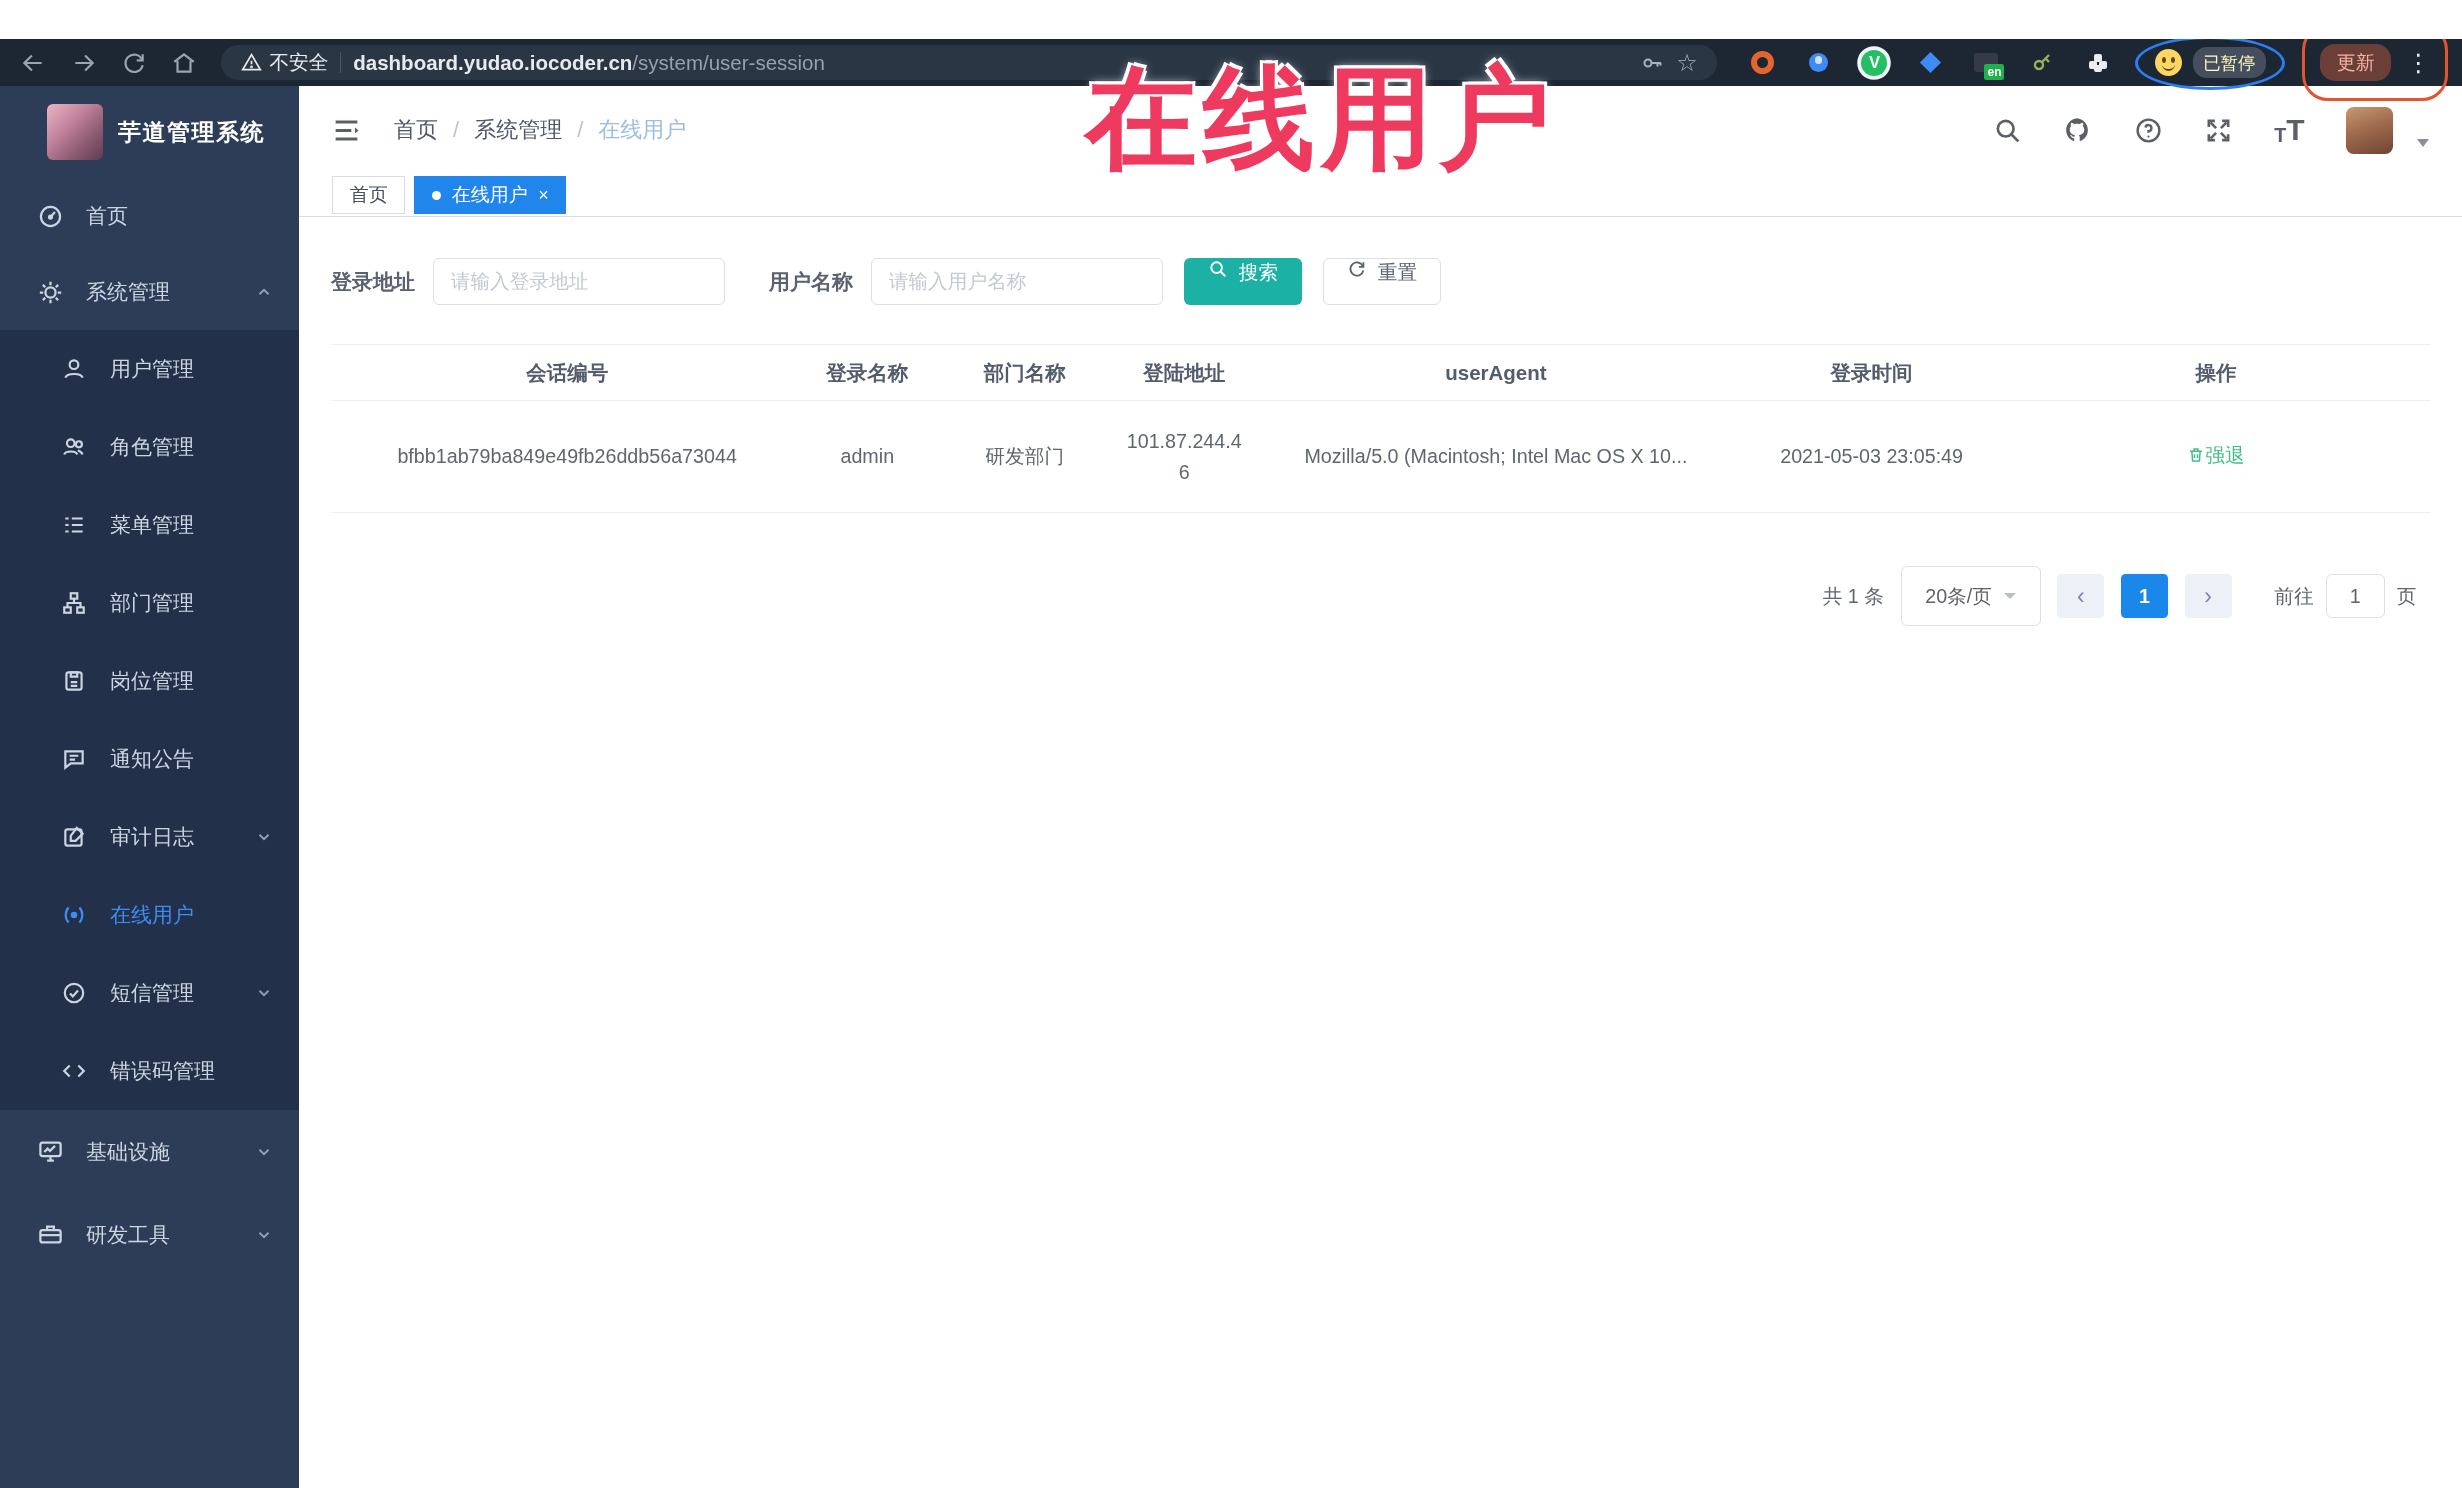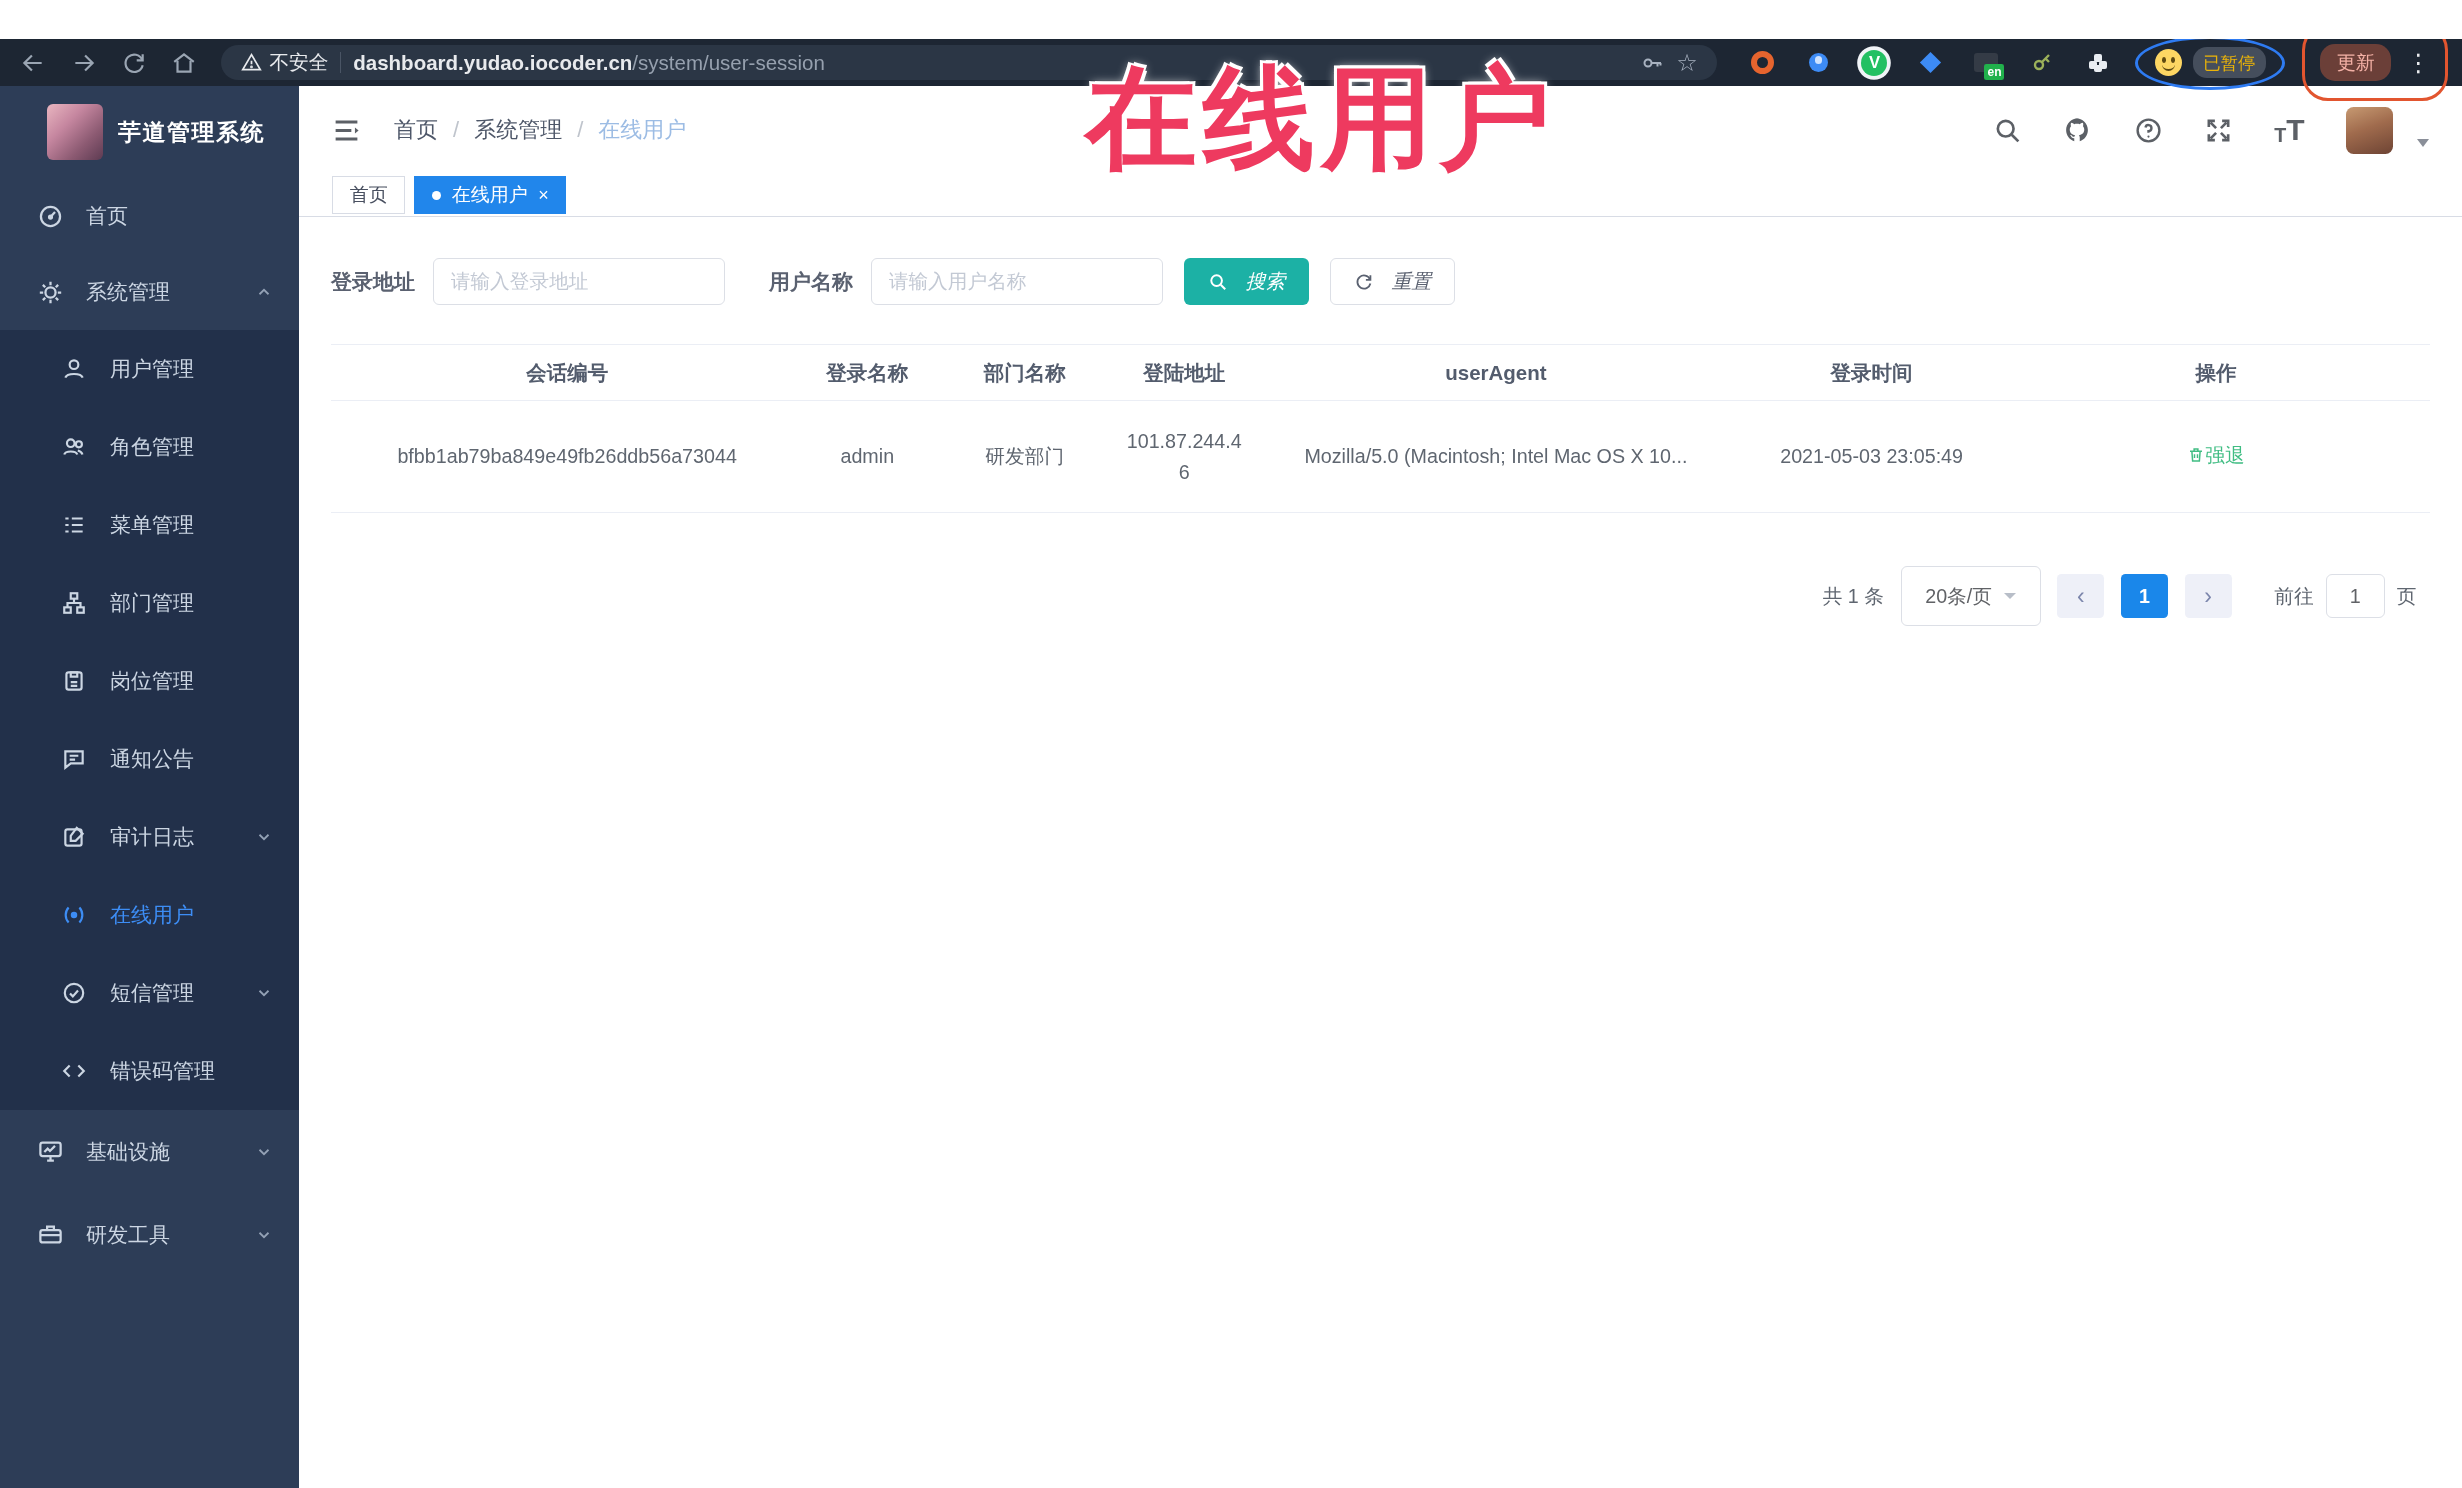--- a/index.html
+++ b/index.html
@@ -33,21 +33,21 @@
   .ext-en b{position:absolute;right:-6px;bottom:-7.6px;background:#21b14c;color:#fff;font-size:12px;
             padding:0.8px 3px;border-radius:2.3px;font-weight:bold;}
   .ext-key{color:#9bb05a;}
   .ext-puzzle{color:#e9edf2;}
   .paused-group{position:relative;display:flex;align-items:center;gap:10.6px;padding:4.5px 15px;}
   .ellipse-annot{position:absolute;top:-6px;bottom:-7.6px;left:-4.5px;right:-4.5px;border:3px solid #2e7bf2;border-radius:50%;pointer-events:none;}
   .emoji-face{width:27px;height:27px;border-radius:50%;background:#fdd663;position:relative;}
   .emoji-face i{position:absolute;top:8.3px;width:3.8px;height:5.3px;background:#5f4a12;border-radius:50%;}
   .emoji-face i.l{left:6.8px;} .emoji-face i.r{right:6.8px;}
   .emoji-face u{position:absolute;left:6.8px;right:6.8px;bottom:5.3px;height:6px;border-bottom:2.3px solid #5f4a12;border-radius:0 0 7.6px 7.6px;}
-  .paused-badge{background:#454e5c;color:#eab308;font-size:17.4px;padding:3.8px 10.6px;border-radius:14px;white-space:nowrap;}
+  .paused-badge{background:#454e5c;color:#fef9c3;font-size:17.4px;padding:3.8px 10.6px;border-radius:14px;white-space:nowrap;}
   .update-group{position:relative;display:flex;align-items:center;gap:15px;padding:14px 12px;}
   .rect-annot{position:absolute;top:-6px;bottom:-6px;left:-6px;right:-6px;border:3px solid #e2552f;border-radius:26px;pointer-events:none;}
   .update-chip{background:#6b3f38;color:#f3b0a5;font-size:19px;padding:5.3px 16.7px;border-radius:15px;white-space:nowrap;}
   .more-vert{color:#e8eaed;font-size:24px;line-height:1;}
 
   
   .sidebar{position:absolute;top:47px;left:0;bottom:0;width:299px;background:#2d3d57;z-index:1;}
   .logo-row{height:92px;display:flex;align-items:center;gap:15px;padding-left:47px;}
   .logo-img{width:56px;height:56px;border-radius:6px;
             background:linear-gradient(135deg,#e9b6c0 0%,#c687a0 35%,#8c5a72 70%,#5d3b52 100%);}
@@ -84,22 +84,22 @@
   .tab-dot{width:9px;height:9px;border-radius:50%;background:#fff;}
   .tab-close{font-size:18px;line-height:1;}
 
   .content{padding:0 32px;}
   .filter-row{margin-top:41px;display:flex;align-items:center;}
   .f-label{font-size:21px;font-weight:bold;color:#5a6170;margin-right:18px;white-space:nowrap;}
   .f-input{width:292px;height:47px;border:0.8px solid #dcdfe6;border-radius:6px;padding:0 16.7px;font-size:19.7px;
            color:#606266;box-sizing:border-box;outline:none;font-family:"Liberation Sans",sans-serif;}
   .f-input::placeholder{color:#c3c9d4;}
   .gap-lg{width:44px;} .gap-md{width:21px;}
-  .btn{height:47px;display:inline-flex;align-items:center;gap:18px;padding:0 23px;border-radius:6px;
-       font-size:19.7px;cursor:pointer;border:0.8px solid transparent;box-sizing:border-box;white-space:nowrap;font-style:italic;}
+  .btn{height:47px;display:inline-flex;gap:11px;padding:0 23px;border-radius:6px;
+       font-size:19.7px;cursor:pointer;border:0.8px solid transparent;box-sizing:border-box;white-space:nowrap;}
   .btn-search{background:#1cb1a5;color:#fff;}
   .btn-reset{background:#fff;border-color:#dcdfe6;color:#5a6170;margin-left:21px;}
 
   table.grid{margin-top:39px;width:100%;border-collapse:collapse;table-layout:fixed;}
   .grid th{height:55px;font-size:20.5px;font-weight:bold;color:#535c6d;border-bottom:0.8px solid #ebeef5;
            border-top:0.8px solid #ebeef5;text-align:center;padding:0 6px;}
   .grid td{height:111px;font-size:19.7px;color:#5f6670;border-bottom:0.8px solid #ebeef5;text-align:center;
            padding:0 7.6px;line-height:1.55;}
   .ip-cell{word-break:break-all;}
   .ua-cell{white-space:nowrap;overflow:hidden;}

